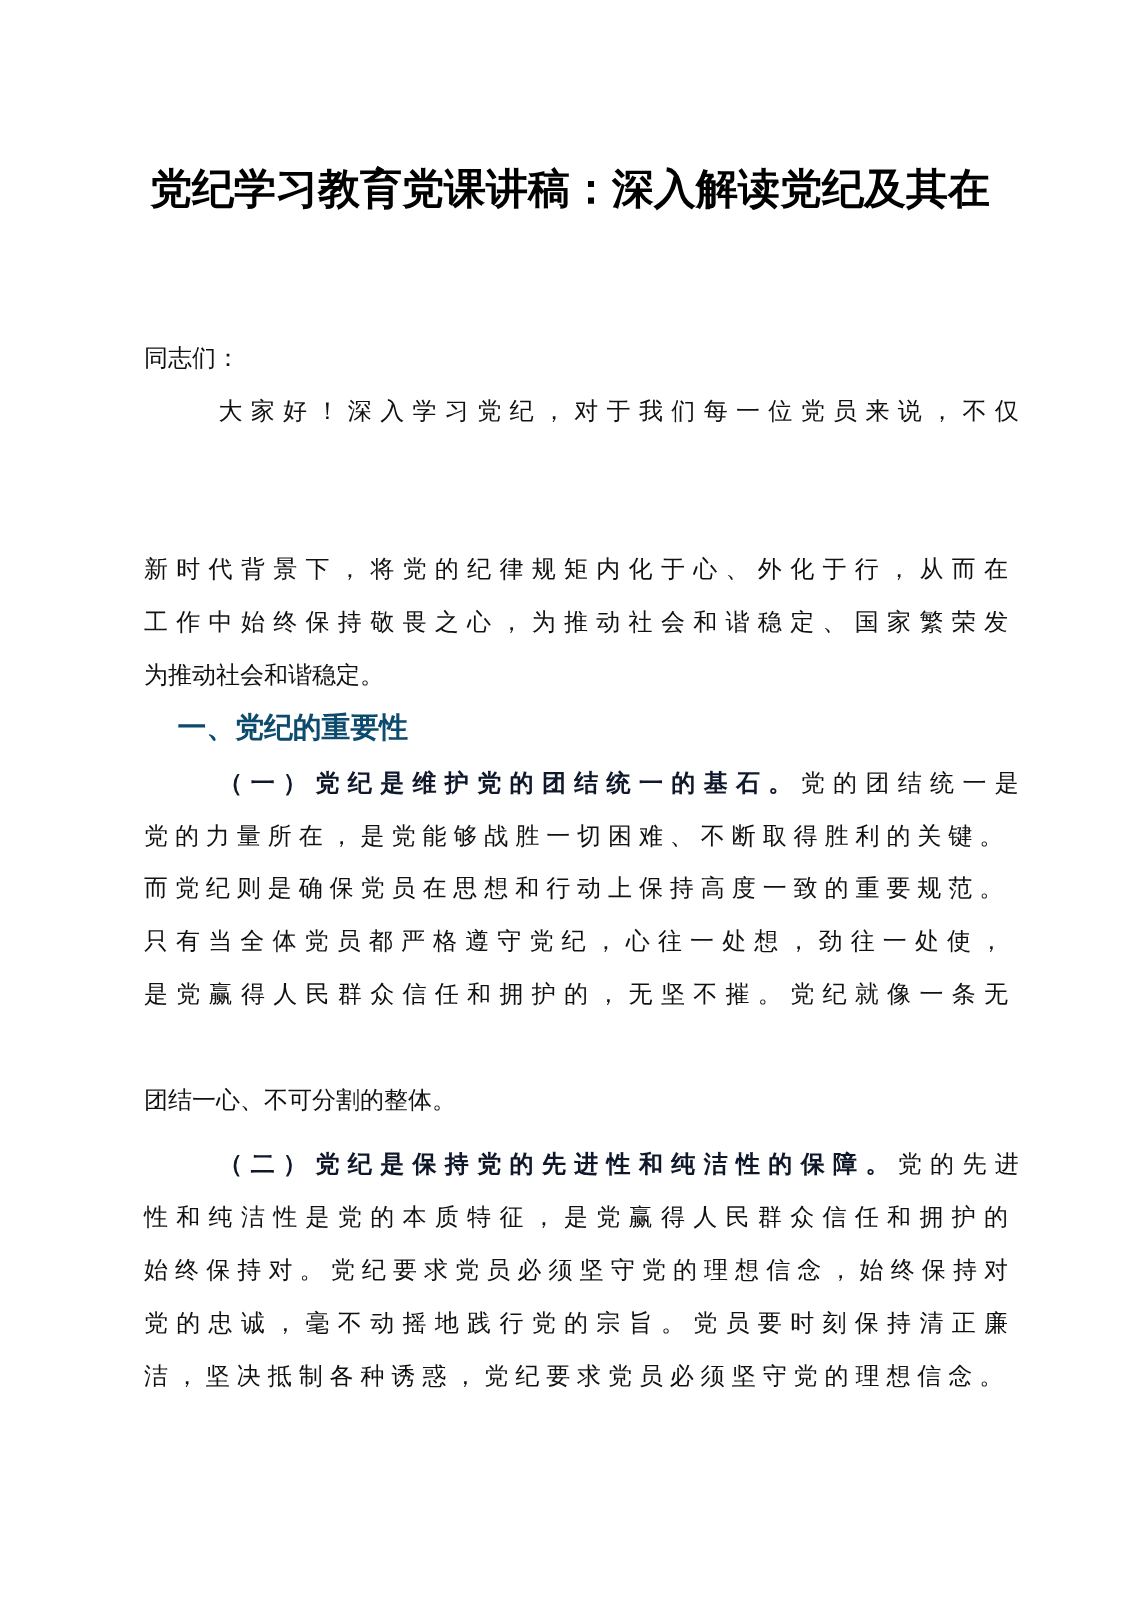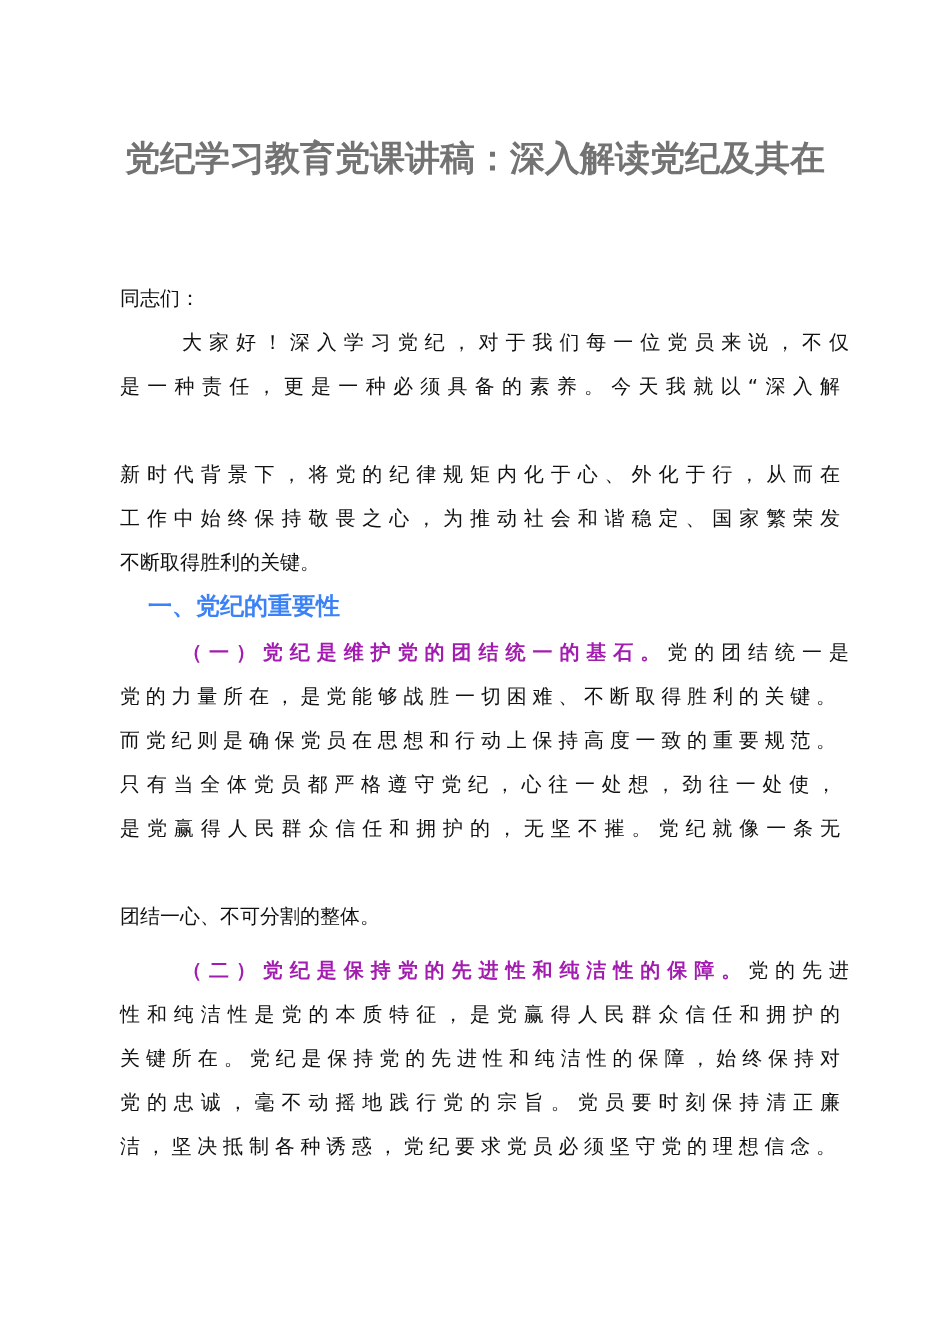--- a/index.html
+++ b/index.html
@@ -24,21 +24,21 @@
     }
     .title {
       position: absolute;
       left: 0;
       width: 950px;
       text-align: center;
       font-family: "DejaVu Serif", "Liberation Serif", serif;
       font-weight: bold;
       font-size: 35px;
       line-height: 44px;
-      color: #737373;
+      color: #000000;
       white-space: nowrap;
     }
     .line {
       position: absolute;
       left: 120px;
       width: 720px;
       font-family: "DejaVu Sans", "Liberation Sans", sans-serif;
       font-size: 20px;
       line-height: 30px;
       color: #111111;
@@ -50,52 +50,51 @@
     .line.last { text-align-last: left; }
     .line.indent { left: 182px; width: 667px; }
     .line.wide { width: 716px; }
     .heading {
       position: absolute;
       left: 148px;
       font-family: "DejaVu Sans", "Liberation Sans", sans-serif;
       font-weight: bold;
       font-size: 24px;
       line-height: 30px;
-      color: #3b82f6;
+      color: #0c4a6e;
       white-space: nowrap;
     }
     .bold-lead {
       font-family: "DejaVu Serif", "Liberation Serif", serif;
       font-weight: bold;
-      color: #a21caf;
+      color: #0f172a;
     }
   </style>
 </head>
 <body>
 
 <div class="page">
 
   <div class="title" style="top:136px;">党纪学习教育党课讲稿：深入解读党纪及其在</div>
 
   <div class="line last" style="top:283px;">同志们：</div>
 
   <div class="line indent" style="top:327px;">大家好！深入学习党纪，对于我们每一位党员来说，不仅</div>
-  <div class="line" style="top:371px;">是一种责任，更是一种必须具备的素养。今天我就以“深入解</div>
   <div class="line" style="top:459px;">新时代背景下，将党的纪律规矩内化于心、外化于行，从而在</div>
   <div class="line" style="top:503px;">工作中始终保持敬畏之心，为推动社会和谐稳定、国家繁荣发</div>
-  <div class="line last" style="top:547px;">不断取得胜利的关键。</div>
+  <div class="line last" style="top:547px;">为推动社会和谐稳定。</div>
 
   <div class="heading" style="top:591px;">一、党纪的重要性</div>
 
   <div class="line indent" style="top:637px;"><span class="bold-lead">（一）党纪是维护党的团结统一的基石。</span><span>党的团结统一是</span></div>
   <div class="line wide" style="top:681px;">党的力量所在，是党能够战胜一切困难、不断取得胜利的关键。</div>
   <div class="line wide" style="top:725px;">而党纪则是确保党员在思想和行动上保持高度一致的重要规范。</div>
   <div class="line wide" style="top:769px;">只有当全体党员都严格遵守党纪，心往一处想，劲往一处使，</div>
   <div class="line" style="top:813px;">是党赢得人民群众信任和拥护的，无坚不摧。党纪就像一条无</div>
   <div class="line last" style="top:901px;">团结一心、不可分割的整体。</div>
 
   <div class="line indent" style="top:955px;"><span class="bold-lead">（二）党纪是保持党的先进性和纯洁性的保障。</span><span>党的先进</span></div>
   <div class="line" style="top:999px;">性和纯洁性是党的本质特征，是党赢得人民群众信任和拥护的</div>
-  <div class="line" style="top:1043px;">关键所在。党纪是保持党的先进性和纯洁性的保障，始终保持对</div>
+  <div class="line" style="top:1043px;">始终保持对。党纪要求党员必须坚守党的理想信念，始终保持对</div>
   <div class="line" style="top:1087px;">党的忠诚，毫不动摇地践行党的宗旨。党员要时刻保持清正廉</div>
   <div class="line wide" style="top:1131px;">洁，坚决抵制各种诱惑，党纪要求党员必须坚守党的理想信念。</div>
 
 </div>
 
 </body></html>

